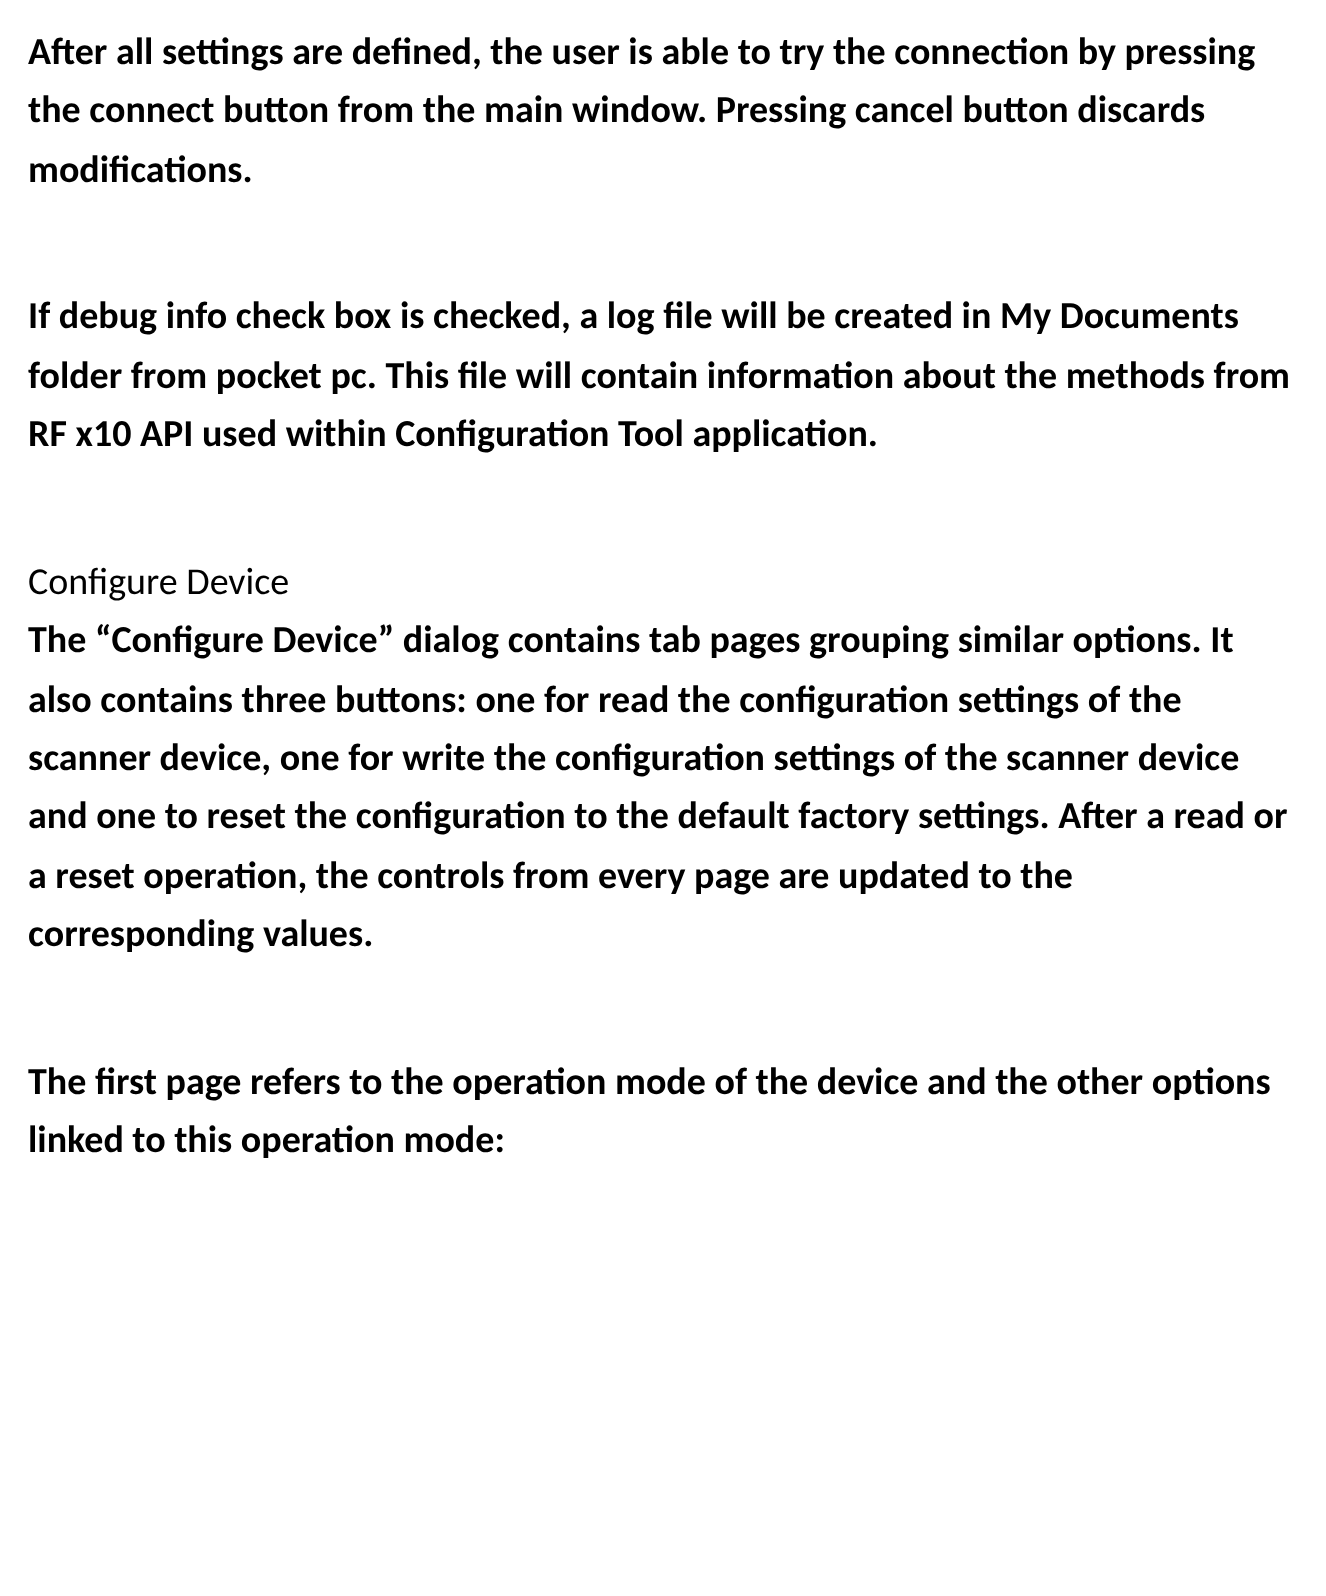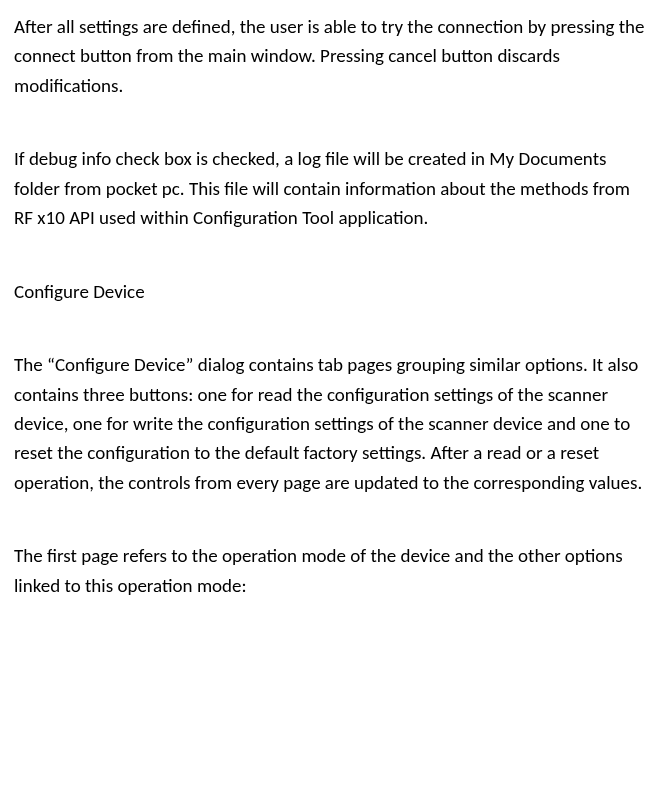--- a/index.html
+++ b/index.html
@@ -12,23 +12,23 @@
       height: 798px;
       background: #ffffff;
       font-family: Calibri, "Segoe UI", Arial, sans-serif;
       font-size: 19px;
       color: #000000;
       padding: 12px 18px 12px 14px;
       line-height: 1.55;
     }
     .paragraph {
       margin-bottom: 44px;
+      font-weight: bold;
     }
     .heading {
-      margin-bottom: 44px;
       margin-top: 0;
     }
     .last {
       margin-bottom: 0;
     }
   </style>
 </head>
 <body>
 
 <p class="paragraph">After all settings are defined, the user is able to try the connection by pressing the connect button from the main window. Pressing cancel button discards modifications.</p>

